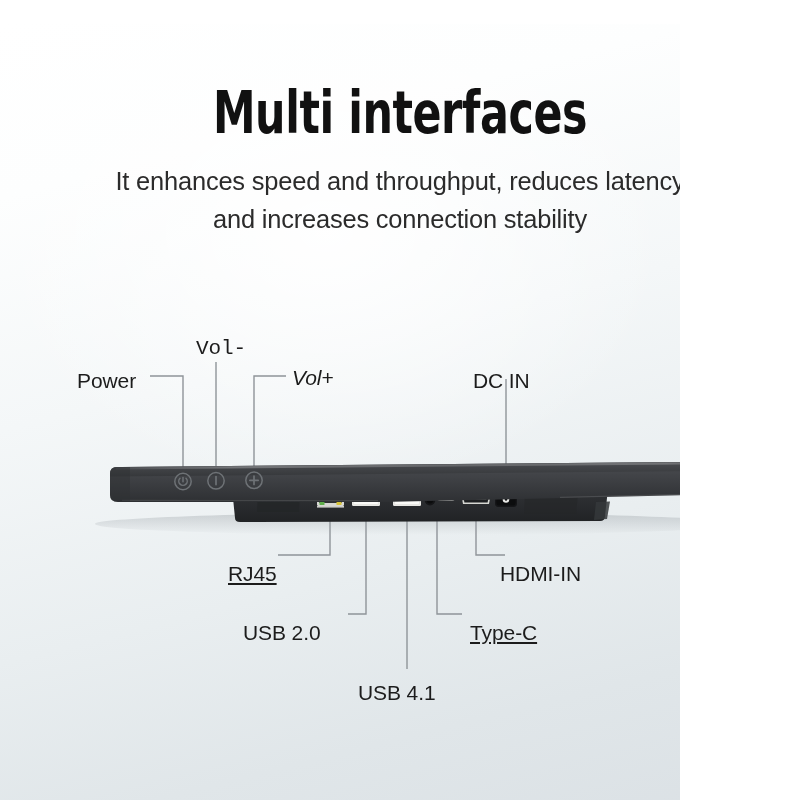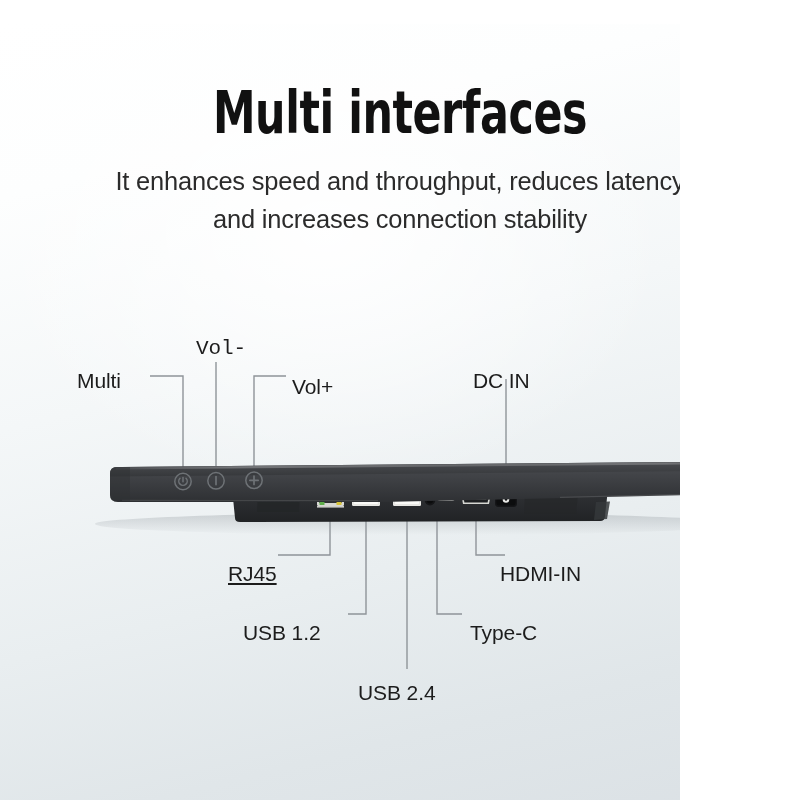--- a/index.html
+++ b/index.html
@@ -309,24 +309,24 @@
 
       <g>
         <circle cx="254" cy="456.3" r="8.2" fill="none" stroke="#6e7276" stroke-width="1.5"></circle>
         <path d="M 254 452.1 L 254 460.5 M 249.8 456.3 L 258.2 456.3" stroke="#6e7276" stroke-width="1.7" stroke-linecap="round"></path>
       </g>
     </g>
 
     <path d="M 596 478 L 610 477.6 L 607 495 L 594 496 Z" fill="#35383b" opacity="0.85"></path>
   </svg>
 
-  <div class="callout-label" style="left:77px;  top:345px;">Multi</div>
+  <div class="callout-label" style="left:77px;  top:345px;">Power</div>
   <div class="callout-label" style="left:196px; top:313px;font-family:Liberation Mono, monospace;">Vol-</div>
-  <div class="callout-label" style="left:292px; top:351px;">Vol+</div>
+  <div class="callout-label" style="left:292px; top:342px;font-style:italic;">Vol+</div>
   <div class="callout-label" style="left:473px; top:345px;text-align:right;">DC IN</div>
 
   <div class="callout-label" style="left:228px; top:538px;text-decoration:underline;">RJ45</div>
   <div class="callout-label" style="left:500px; top:538px;">HDMI-IN</div>
-  <div class="callout-label" style="left:243px; top:597px;">USB 1.2</div>
-  <div class="callout-label" style="left:470px; top:597px;">Type-C</div>
-  <div class="callout-label" style="left:358px; top:657px;">USB 2.4</div>
+  <div class="callout-label" style="left:243px; top:597px;">USB 2.0</div>
+  <div class="callout-label" style="left:470px; top:597px;text-decoration:underline;">Type-C</div>
+  <div class="callout-label" style="left:358px; top:657px;">USB 4.1</div>
 
 </div>
 
 </body></html>

